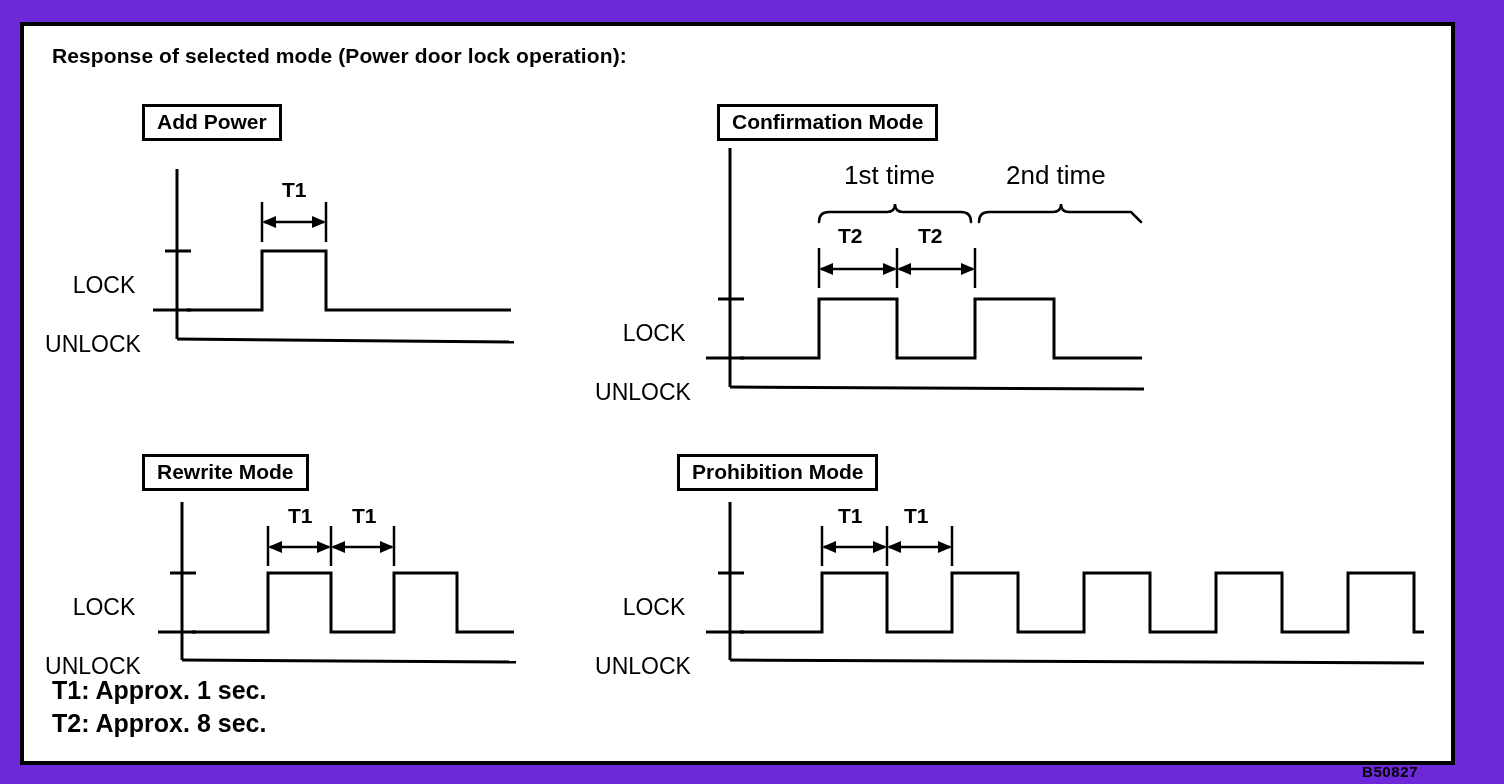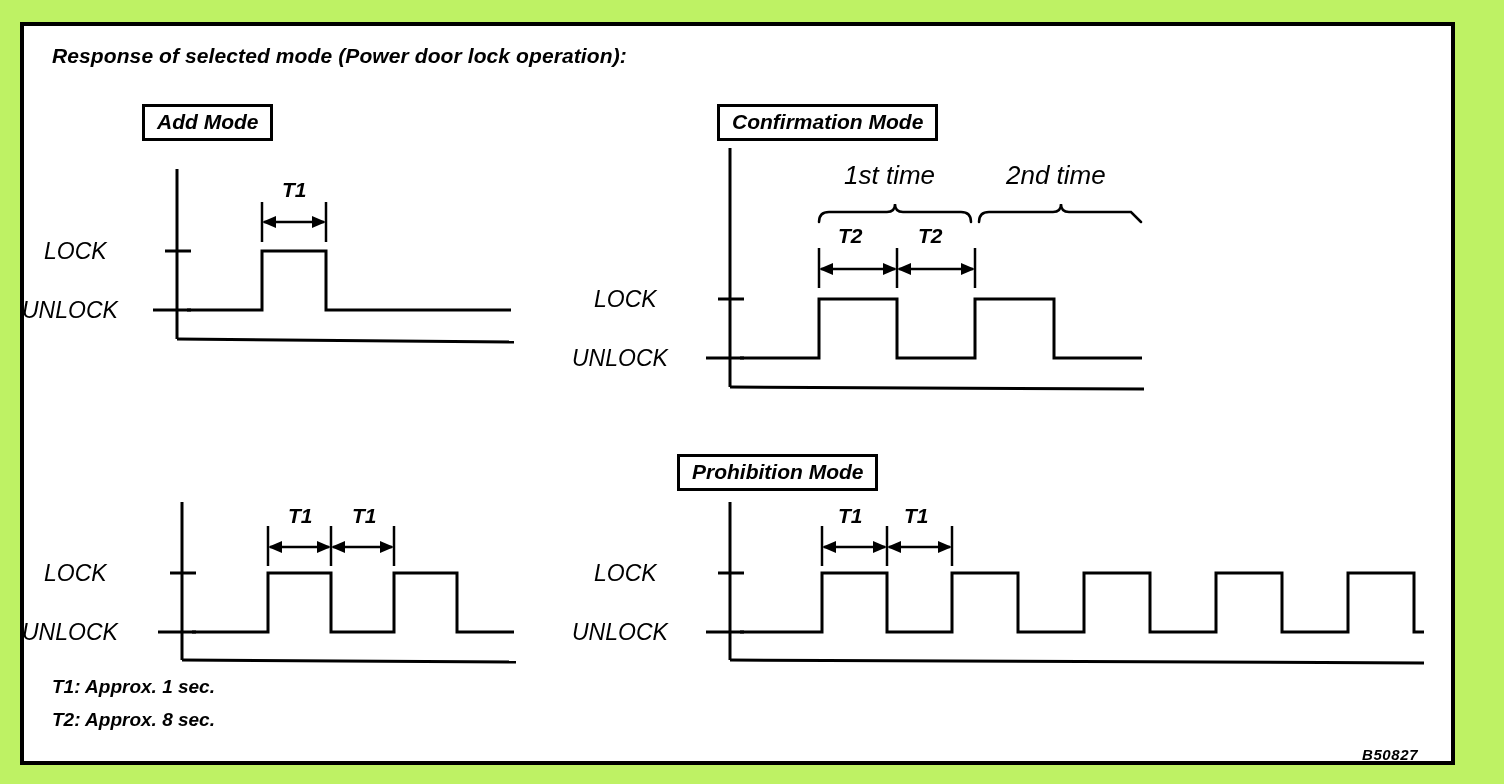--- a/index.html
+++ b/index.html
@@ -1,50 +1,50 @@
 <!DOCTYPE html>
 <html><head>
 <meta charset="utf-8">
 <style>
   html,body{margin:0;padding:0;background:#ffffff;}
   body{width:1504px;height:784px;overflow:hidden;
        font-family:"Liberation Sans",sans-serif;color:#000;}
-  #page{position:relative;width:1504px;height:784px;background:#bef264;font-style:italic;}
+  #page{position:relative;width:1504px;height:784px;background:#6d28d9;}
   #frame{position:absolute;left:20px;top:22px;width:1435px;height:743px;
          border:4px solid #000;box-sizing:border-box;background:#fff;}
   .hdr{position:absolute;left:28px;top:18px;font-size:21px;font-weight:bold;
        letter-spacing:.1px;white-space:nowrap;}
   .modebox{position:absolute;border:3px solid #000;background:#fff;
            font-size:21px;font-weight:bold;padding:3px 12px 4px 12px;
            white-space:nowrap;line-height:1.12;box-sizing:border-box;}
   .axlabel{position:absolute;font-size:23px;white-space:nowrap;
-           text-align:left;line-height:1;}
+           text-align:center;line-height:1;margin-top:34px;}
   .tmark{position:absolute;font-size:21px;font-weight:bold;white-space:nowrap;}
   .bracelabel{position:absolute;font-size:26px;white-space:nowrap;}
-  .legend{position:absolute;font-size:19px;font-weight:bold;white-space:nowrap;}
+  .legend{position:absolute;font-size:25px;font-weight:bold;white-space:nowrap;}
   .refcode{position:absolute;font-size:15px;font-weight:bold;letter-spacing:.6px;
            white-space:nowrap;}
   svg{position:absolute;left:0;top:0;overflow:visible;}
   .wf{fill:none;stroke:#000;stroke-width:3;stroke-linejoin:miter;stroke-linecap:butt;}
   .ax{fill:none;stroke:#000;stroke-width:3;}
   .tick{fill:none;stroke:#000;stroke-width:3;}
   .arrow{fill:none;stroke:#000;stroke-width:2.5;}
   .arrowcap{fill:#000;stroke:none;}
   .brace{fill:none;stroke:#000;stroke-width:2.5;stroke-linecap:round;}
   .endbar{fill:none;stroke:#000;stroke-width:2.5;}
 </style>
 </head>
 <body>
 
 <div id="page">
   <div id="frame">
 
     <div class="hdr">Response of selected mode (Power door lock operation):</div>
 
-    <div class="modebox" style="left:118px;top:78px;">Add Mode</div>
+    <div class="modebox" style="left:118px;top:78px;">Add Power</div>
 
     <div class="axlabel" style="left:20px;top:214px;width:120px;">LOCK</div>
     <div class="axlabel" style="left:-2px;top:273px;width:142px;">UNLOCK</div>
 
     <div class="tmark" style="left:258px;top:152px;">T1</div>
 
     <svg width="1435" height="743">
 
       <path class="ax" d="M153,143 L153,313"></path>
       <path class="ax" d="M153,313 L490,316"></path>
@@ -89,20 +89,21 @@
 
       <path class="ax" d="M706,122 L706,361"></path>
       <path class="ax" d="M706,361 L1120,363"></path>
 
       <path class="tick" d="M694,273 L720,273"></path>
       <path class="tick" d="M682,332 L720,332"></path>
 
       <path class="wf" d="M716,332 L795,332 L795,273 L873,273 L873,332 L951,332 L951,273 L1030,273 L1030,332 L1118,332"></path>
     </svg>
 
+    <div class="modebox" style="left:118px;top:428px;">Rewrite Mode</div>
 
     <div class="tmark" style="left:264px;top:478px;">T1</div>
     <div class="tmark" style="left:328px;top:478px;">T1</div>
 
     <div class="axlabel" style="left:20px;top:536px;width:120px;">LOCK</div>
     <div class="axlabel" style="left:-2px;top:595px;width:142px;">UNLOCK</div>
 
     <svg width="1435" height="743">
 
       <path class="endbar" d="M244,500 L244,540"></path>
@@ -155,16 +156,16 @@
         L928,606 L928,547 L994,547 L994,606
         L1060,606 L1060,547 L1126,547 L1126,606
         L1192,606 L1192,547 L1258,547 L1258,606
         L1324,606 L1324,547 L1390,547 L1390,606
         L1400,606"></path>
     </svg>
 
     <div class="legend" style="left:28px;top:650px;">T1: Approx. 1 sec.</div>
     <div class="legend" style="left:28px;top:683px;">T2: Approx. 8 sec.</div>
 
-    <div class="refcode" style="left:1338px;top:720px;">B50827</div>
+    <div class="refcode" style="left:1338px;top:737px;">B50827</div>
 
   </div>
 </div>
 
 </body></html>

